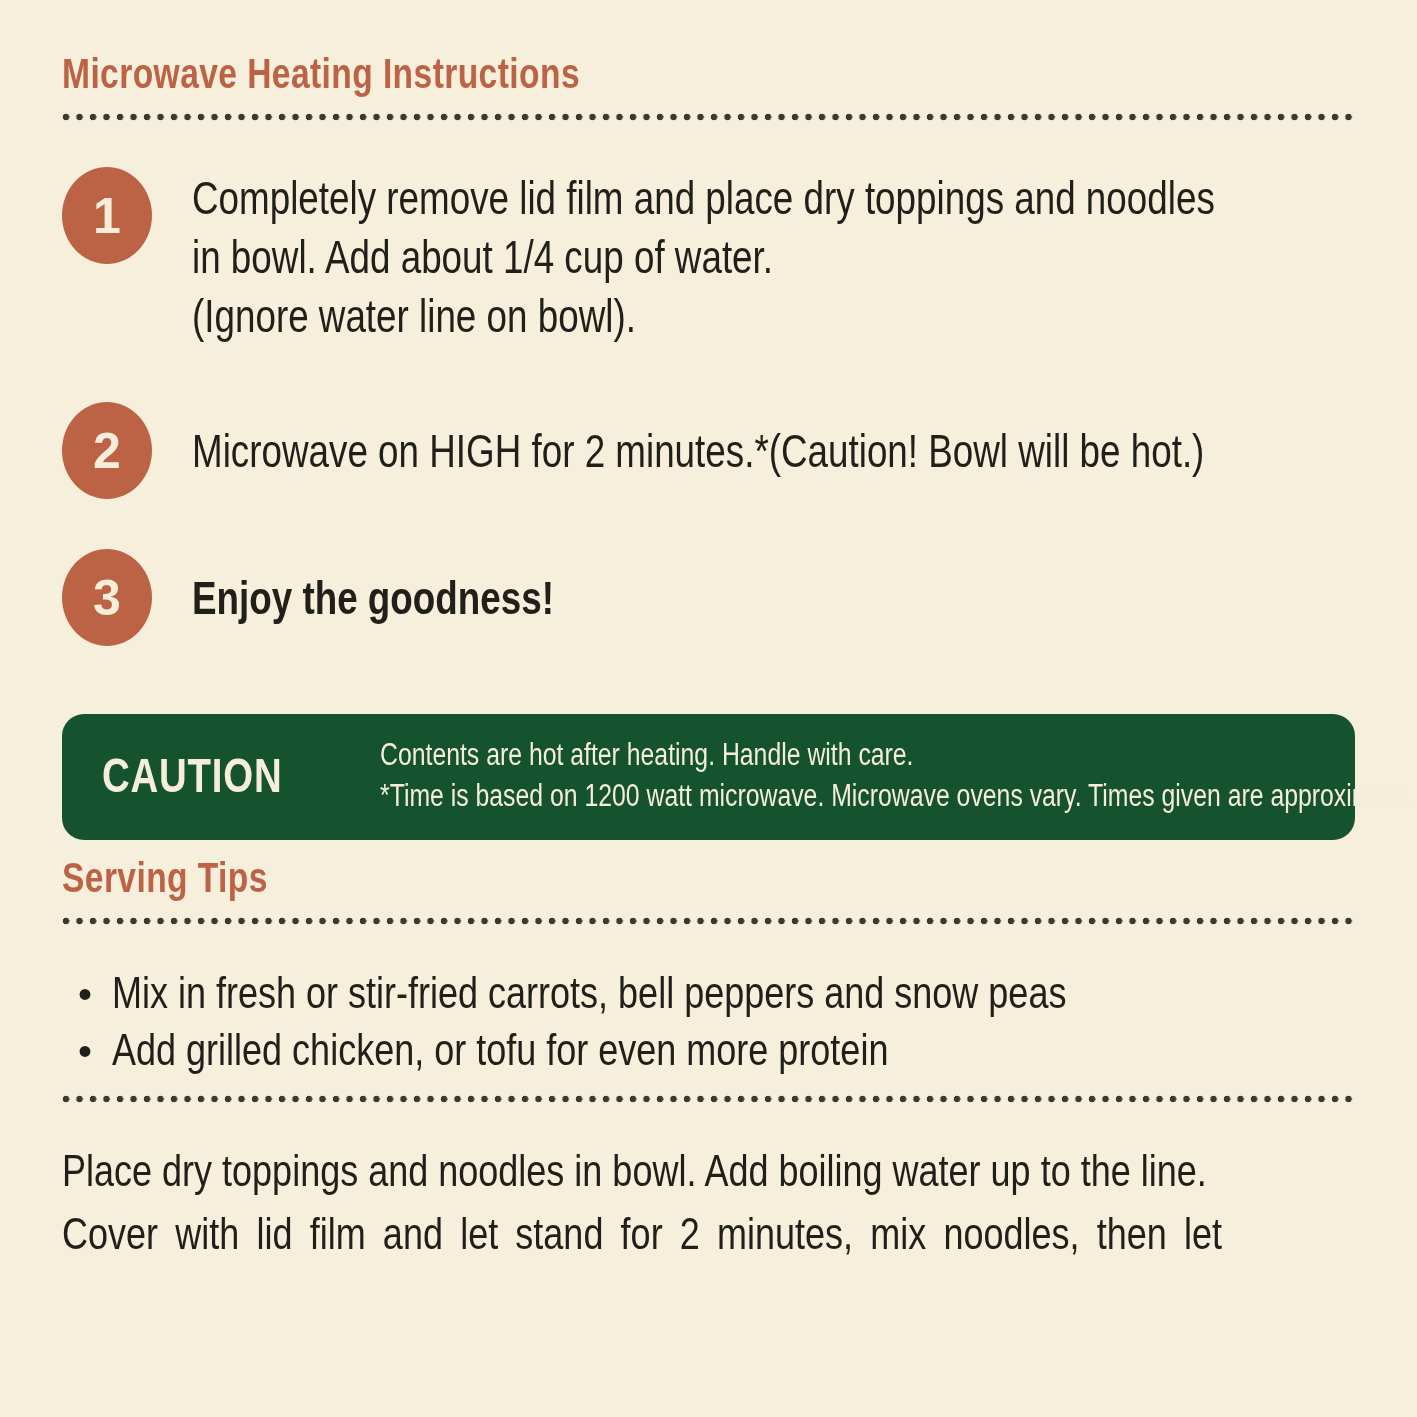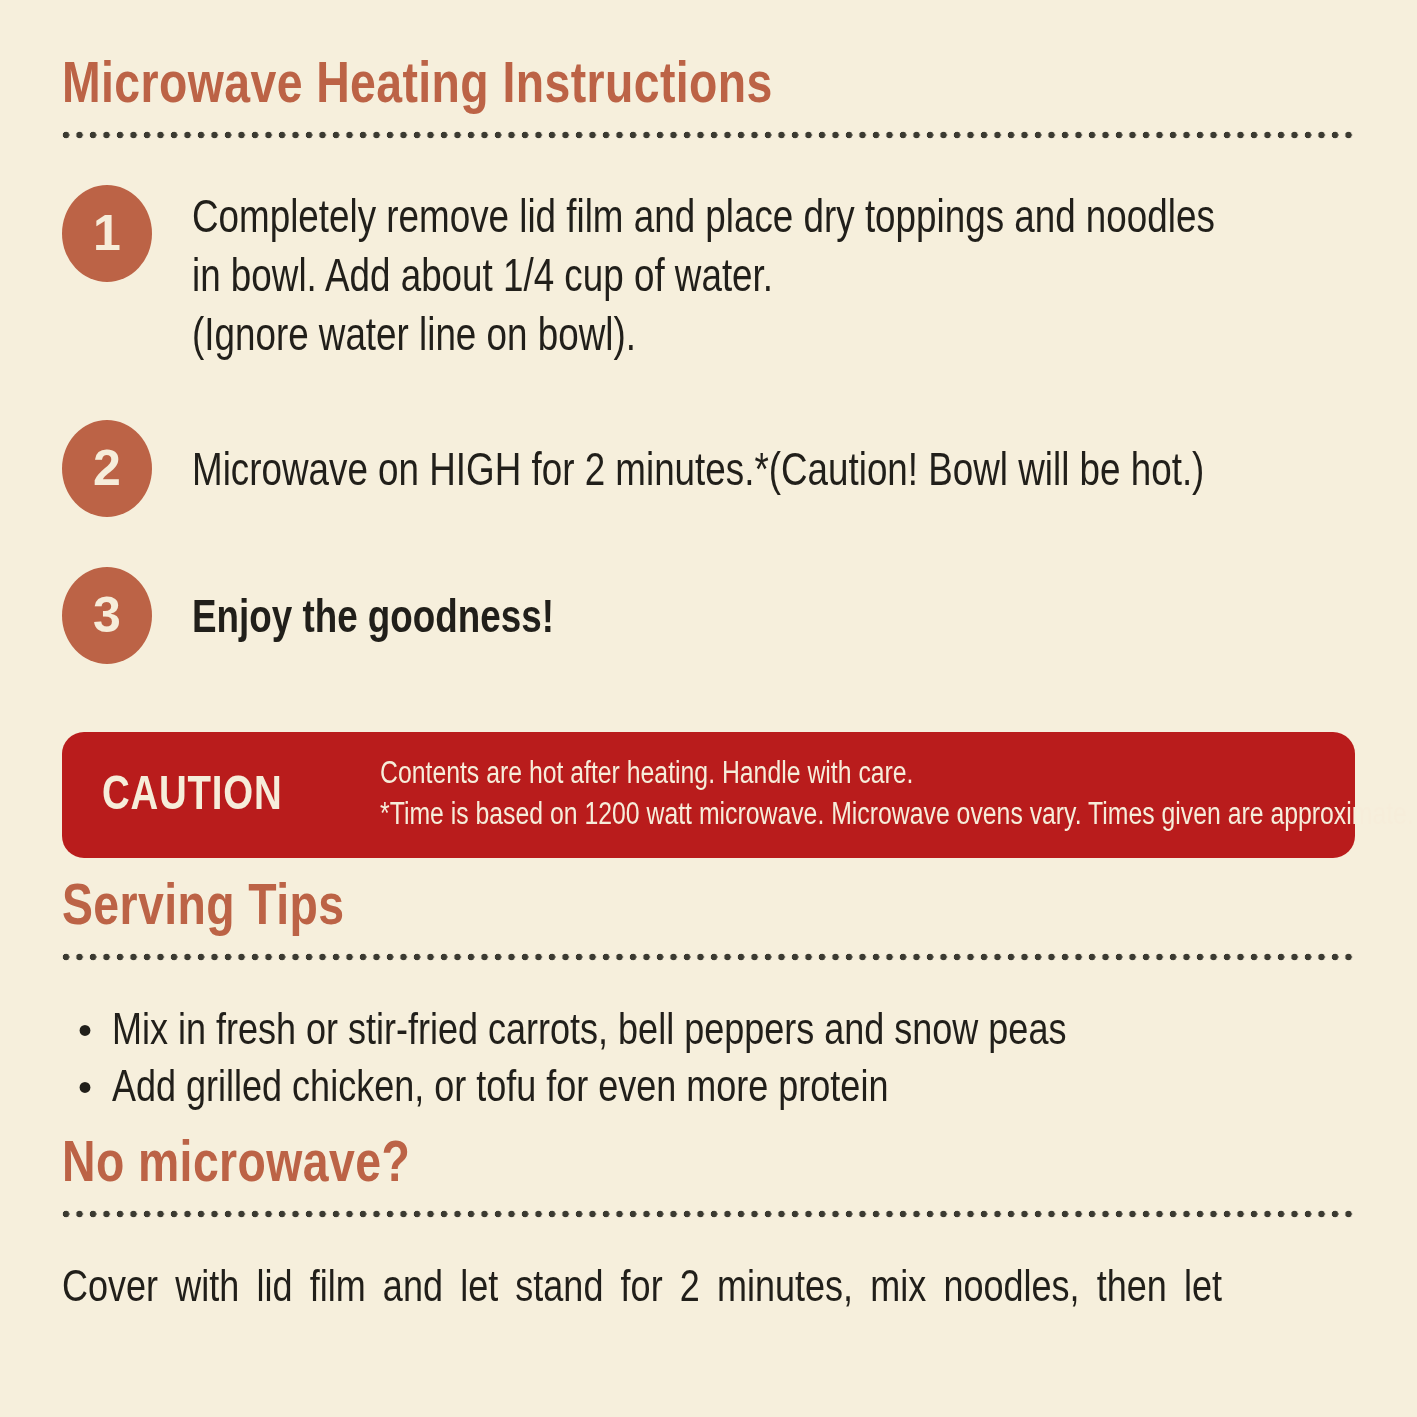--- a/index.html
+++ b/index.html
@@ -23,21 +23,21 @@
   
   .cond {
     display: inline-block;
     transform: scaleX(0.8);
     transform-origin: 0 50%;
     white-space: nowrap;
   }
   .heading {
     color: #bc6346;
     font-weight: bold;
-    font-size: 58px;
+    font-size: 42px;
     line-height: 1.12;
     margin: 0;
     letter-spacing: 0.5px;
   }
   .dotted {
     height: 8px;
     margin-top: 16px;
     background-image: radial-gradient(circle at 4px 4px, #3b3a31 3.1px, transparent 3.6px);
     background-size: 13.5px 8px;
     background-repeat: repeat-x;
@@ -73,21 +73,21 @@
   }
   .step-1 { margin-bottom: 56px; }
   .step-2 { margin-bottom: 50px; }
   .bold { font-weight: bold; text-align: center; }
   
   .caution {
     margin-top: 68px;
     box-sizing: border-box;
     width: 1293px;
     min-height: 112px;
-    background: #b91c1c;
+    background: #14532d;
     border-radius: 22px;
     display: flex;
     align-items: center;
     gap: 52px;
     padding: 20px 30px 24px 40px;
     color: #f6edda;
   }
   .caution-label {
     font-size: 48px;
     font-weight: bold;
@@ -181,21 +181,21 @@
         <span class="cond">Mix in fresh or stir-fried carrots, bell peppers and snow peas</span>
       </li>
       <li>
         <span class="bullet-dot">•</span>
         <span class="cond">Add grilled chicken, or tofu for even more protein</span>
       </li>
     </ul>
   </div>
 
   <div class="section">
-    <h2 class="heading"><span class="cond">No microwave?</span></h2>
     <div class="dotted"></div>
     <div class="para">
+      <div><span class="cond">Place dry toppings and noodles in bowl. Add boiling water up to the line.</span></div>
       <div class="ws1"><span class="cond">Cover with lid film and let stand for 2 minutes, mix noodles, then let</span></div>
 
     </div>
   </div>
 
 </div>
 
 </body></html>

